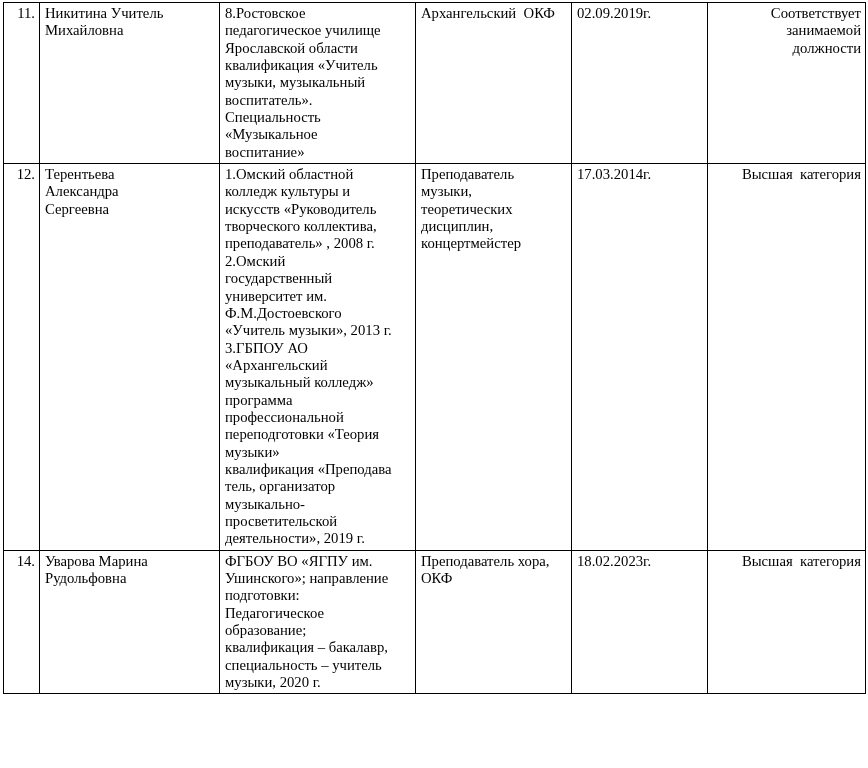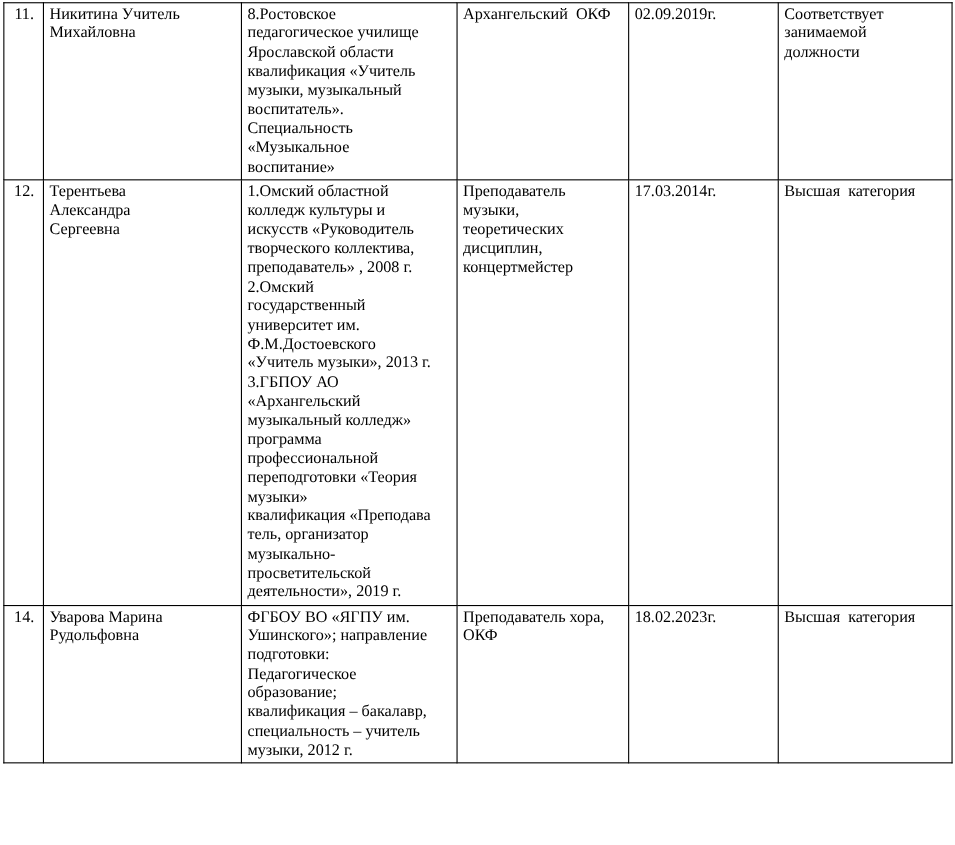--- a/index.html
+++ b/index.html
@@ -39,22 +39,22 @@
   col.c-pos   { width: 156px; }
   col.c-date  { width: 136px; }
   col.c-cat   { width: 158px; }
 
   .cell-text {
     display: block;
     white-space: pre-wrap;
     word-wrap: break-word;
     hyphens: none;
   }
-  .num-cell .cell-text { text-align: center; }
-  .cat-cell .cell-text { text-align: left; }
+  .num-cell .cell-text { text-align: right; }
+  .cat-cell .cell-text { text-align: right; }
 </style>
 </head>
 <body>
 
 <div class="page">
   <table class="staff-table">
     <colgroup>
       <col class="c-num">
       <col class="c-name">
       <col class="c-edu">
@@ -150,21 +150,21 @@
 Рудольфовна</span>
           </td>
         <td class="edu-cell">
             <span class="cell-text">ФГБОУ ВО «ЯГПУ им.
 Ушинского»; направление
 подготовки:
 Педагогическое
 образование;
 квалификация – бакалавр,
 специальность – учитель
-музыки, 2012 г.</span>
+музыки, 2020 г.</span>
           </td>
         <td class="pos-cell">
             <span class="cell-text">Преподаватель хора,
 ОКФ</span>
           </td>
         <td class="date-cell">
             <span class="cell-text">18.02.2023г.</span>
           </td>
         <td class="cat-cell">
             <span class="cell-text">Высшая  категория</span>

